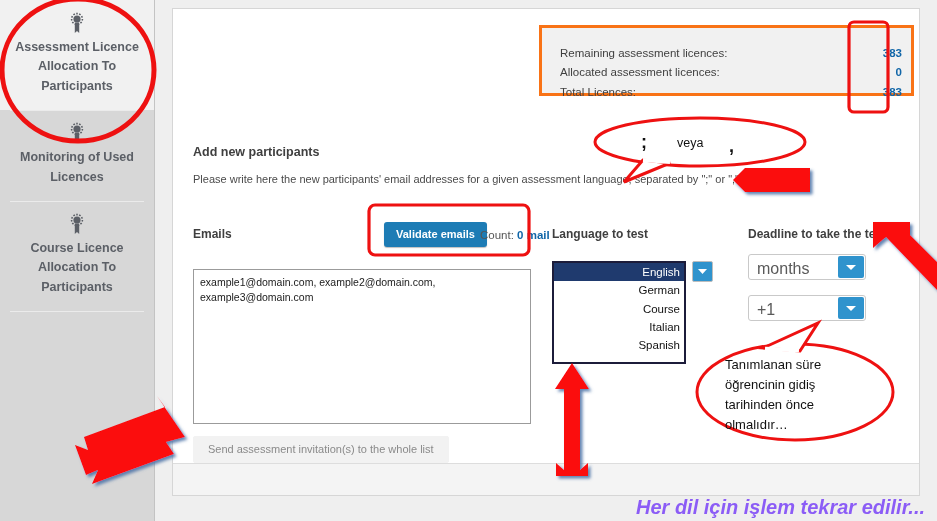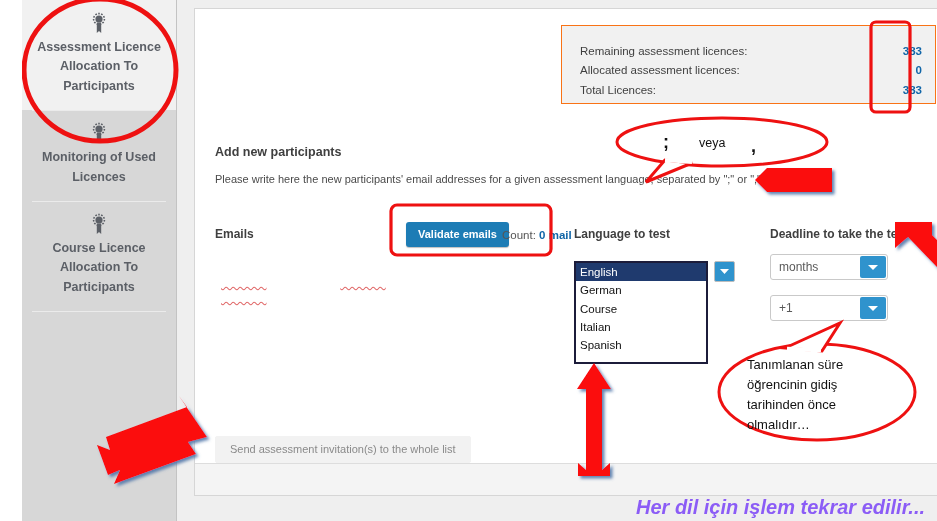--- a/index.html
+++ b/index.html
@@ -6,21 +6,21 @@
   html, body { margin:0; padding:0; }
   body {
     width:937px; height:521px;
     font-family: "Liberation Sans", sans-serif;
     background:#ffffff;
     overflow:hidden;
     position:relative;
   }
 
   
-  #app { position:absolute; inset:0; background:#efefef;margin-left:22px; }
+  #app { position:absolute; inset:0; background:#efefef; }
 
   
   #sidebar {
     position:absolute; left:0; top:0; width:155px; height:521px;
     background:#d7d7d7;
     border-right:1px solid #c3c3c3;
   }
   .side-item {
     position:relative;
     padding:12px 8px 14px 8px;
@@ -47,22 +47,22 @@
     background:#ffffff;
     border:1px solid #d6d6d6;
   }
   #content-bottombar {
     position:absolute; left:0; right:0; bottom:0; height:32px;
     background:#f4f4f4; border-top:1px solid #dddddd;
   }
 
   
   #licence-box {
-    position:absolute; left:366px; top:16px; width:375px; height:79px;
-    background:#f1f1f1; border:1px solid #f97316;
+    position:absolute; left:366px; top:16px; width:375px; height:71px;
+    background:#f1f1f1; border:3px solid #f97316;
   }
   #licence-table {
     position:absolute; left:18px; top:16px; width:342px;
     border-collapse:collapse;
     font-size:11.5px; color:#3f3f3f;
   }
   #licence-table td { padding:1px 0; line-height:1.5; }
   #licence-table td.val {
     text-align:right; width:60px; color:#1166a8; font-weight:bold;
   }
@@ -130,20 +130,21 @@
     cursor:pointer;
   }
 
   
   #lang-list {
     position:absolute; left:379px; top:252px; width:134px; height:103px;
     border:2px solid #1c1c3a;
     background:#ffffff;
     font-size:11.5px;
     overflow:hidden;
+    text-align:right;
   }
   #lang-list .opt { padding:1px 4px; color:#111111; line-height:1.42; cursor:pointer; }
   #lang-list .opt.sel { background:#1f3a6e; color:#ffffff; }
   #lang-dd-btn {
     position:absolute; left:519px; top:252px; width:21px; height:21px;
     background:#2f93cd; border:1px solid #bdbdbd; border-radius:2px;
     cursor:pointer;
   }
   #lang-dd-btn::after {
     content:""; position:absolute; left:5px; top:7px;
@@ -153,21 +154,21 @@
 
   
   .sel-box {
     position:absolute; width:118px; height:26px;
     border:1px solid #c9c9c9; border-radius:3px;
     background:#ffffff;
     cursor:pointer;
   }
   .sel-box .txt {
     position:absolute; left:8px; top:5px;
-    font-size:12px; color:#5a5a5a;
+    font-size:16px; color:#5a5a5a;
   }
   .sel-box .btn {
     position:absolute; right:1px; top:1px; width:26px; height:22px;
     background:#2f93cd; border-radius:2px;
   }
   .sel-box .btn::after {
     content:""; position:absolute; left:8px; top:9px;
     width:10px; height:5px; background:#ffffff;
     clip-path:polygon(0 0,100% 0,50% 100%);
   }
@@ -262,20 +263,22 @@
 
     <button id="validate-btn">Validate emails</button>
     <div id="count-wrap">
       <span>Count: </span><b>0 mail</b>
     </div>
 
     <div id="emails-underlay">
       <span class="sq">example1</span>@domain.com, <span class="sq">example2</span>@domain.com,<br>
       <span class="sq">example3</span>@domain com
     </div>
+    <textarea id="emails-area" spellcheck="false" placeholder="example1@domain.com, example2@domain.com" style="">example1@domain.com, example2@domain.com,
+example3@domain.com</textarea>
 
     <button id="send-btn">Send assessment invitation(s) to the whole list</button>
 
     <div id="lang-list">
       <div class="opt sel">English</div>
       <div class="opt">German</div>
       <div class="opt">Course</div>
       <div class="opt">Italian</div>
       <div class="opt">Spanish</div>
     </div>

